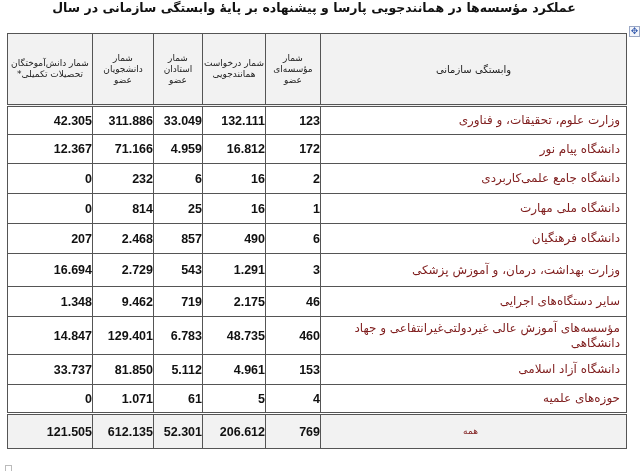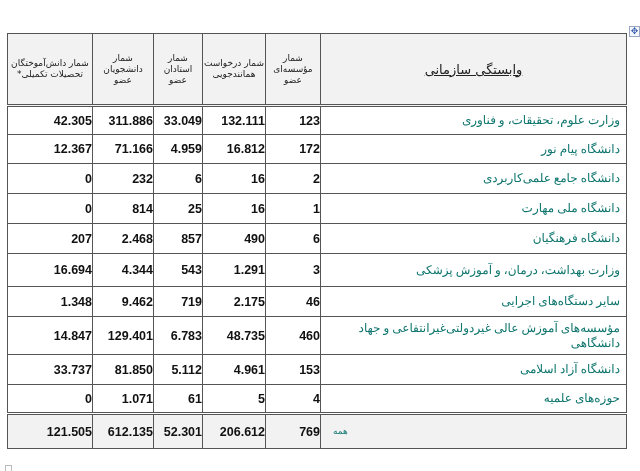--- a/index.html
+++ b/index.html
@@ -4,32 +4,33 @@
 <style>
   html, body { margin: 0; padding: 0; background: #ffffff; }
   body { width: 640px; height: 471px; position: relative; overflow: hidden; font-family: "DejaVu Sans", sans-serif; color: #000; }
   .title { position: absolute; left: 8px; top: 0px; width: 612px; direction: rtl; text-align: center; font-size: 12.5px; line-height: 15px; letter-spacing: 1.5px; font-weight: bold; color: #111; }
   .title .l2 { display: block; }
   .move-handle { position: absolute; left: 629px; top: 26px; width: 9px; height: 9px; border: 1px solid #9aa7c4; background: #f4f6fb; color: #3a5fb0; font-size: 9px; line-height: 9px; text-align: center; }
   .corner-handle { position: absolute; left: 5px; top: 465px; width: 5px; height: 5px; border: 1px solid #bbb; background: #fff; }
   table.grid { position: absolute; left: 7px; top: 33px; width: 619px; border-collapse: collapse; direction: rtl; table-layout: fixed; }
   table.grid td, table.grid th { border: 1px solid #555; padding: 0; }
   table.grid th { background: #f2f2f2; font-weight: normal; font-size: 9px; line-height: 11px; letter-spacing: 1.6px; height: 70px; vertical-align: middle; text-align: center; color: #222; }
-  table.grid th.aff-h { font-size: 13px; letter-spacing: 2.5px; text-decoration: underline; }
+  table.grid th.aff-h { font-size: 10px; letter-spacing: 2.5px; }
   table.grid thead tr { border-bottom: 3px double #555; }
   table.grid td.num { text-align: right; font-family: "Liberation Sans", sans-serif; font-weight: bold; font-size: 12.5px; color: #111; }
-  table.grid td.org { text-align: right; padding-right: 6px; padding-left: 12px; font-size: 12px; letter-spacing: 2.6px; line-height: 15px; color: #0f766e; font-family: Liberation Serif, serif; }
+  table.grid td.org { text-align: right; padding-right: 6px; padding-left: 0; font-size: 12px; letter-spacing: 2.6px; line-height: 15px; color: #7f1d1d; }
   table.grid tr.total td { background: #f2f2f2; height: 33px; }
-  table.grid tr.total td.org { text-align: left; font-size: 9px; }
+  table.grid tr.total td.org { text-align: center; font-size: 9px; }
   tbody tr.sep-top td { border-top: 3px double #555; }
 </style>
 </head>
 <body>
 
 <div class="title">
+  <span class="l1">عملکرد مؤسسه‌ها در همانندجویی پارسا و پیشنهاده بر پایهٔ وابستگی سازمانی در سال</span>
 </div>
 
 <div class="move-handle">✥</div>
 
 <table class="grid">
   <colgroup>
     <col style="width:306px">
     <col style="width:55px">
     <col style="width:63px">
     <col style="width:49px">
@@ -85,21 +86,21 @@
       <td class="num">490</td>
       <td class="num">857</td>
       <td class="num">2.468</td>
       <td class="num">207</td>
     </tr>
     <tr style="height:33px">
       <td class="org">وزارت بهداشت، درمان، و آموزش پزشکی</td>
       <td class="num">3</td>
       <td class="num">1.291</td>
       <td class="num">543</td>
-      <td class="num">4.344</td>
+      <td class="num">2.729</td>
       <td class="num">16.694</td>
     </tr>
     <tr style="height:30px">
       <td class="org">سایر دستگاه‌های اجرایی</td>
       <td class="num">46</td>
       <td class="num">2.175</td>
       <td class="num">719</td>
       <td class="num">9.462</td>
       <td class="num">1.348</td>
     </tr>

